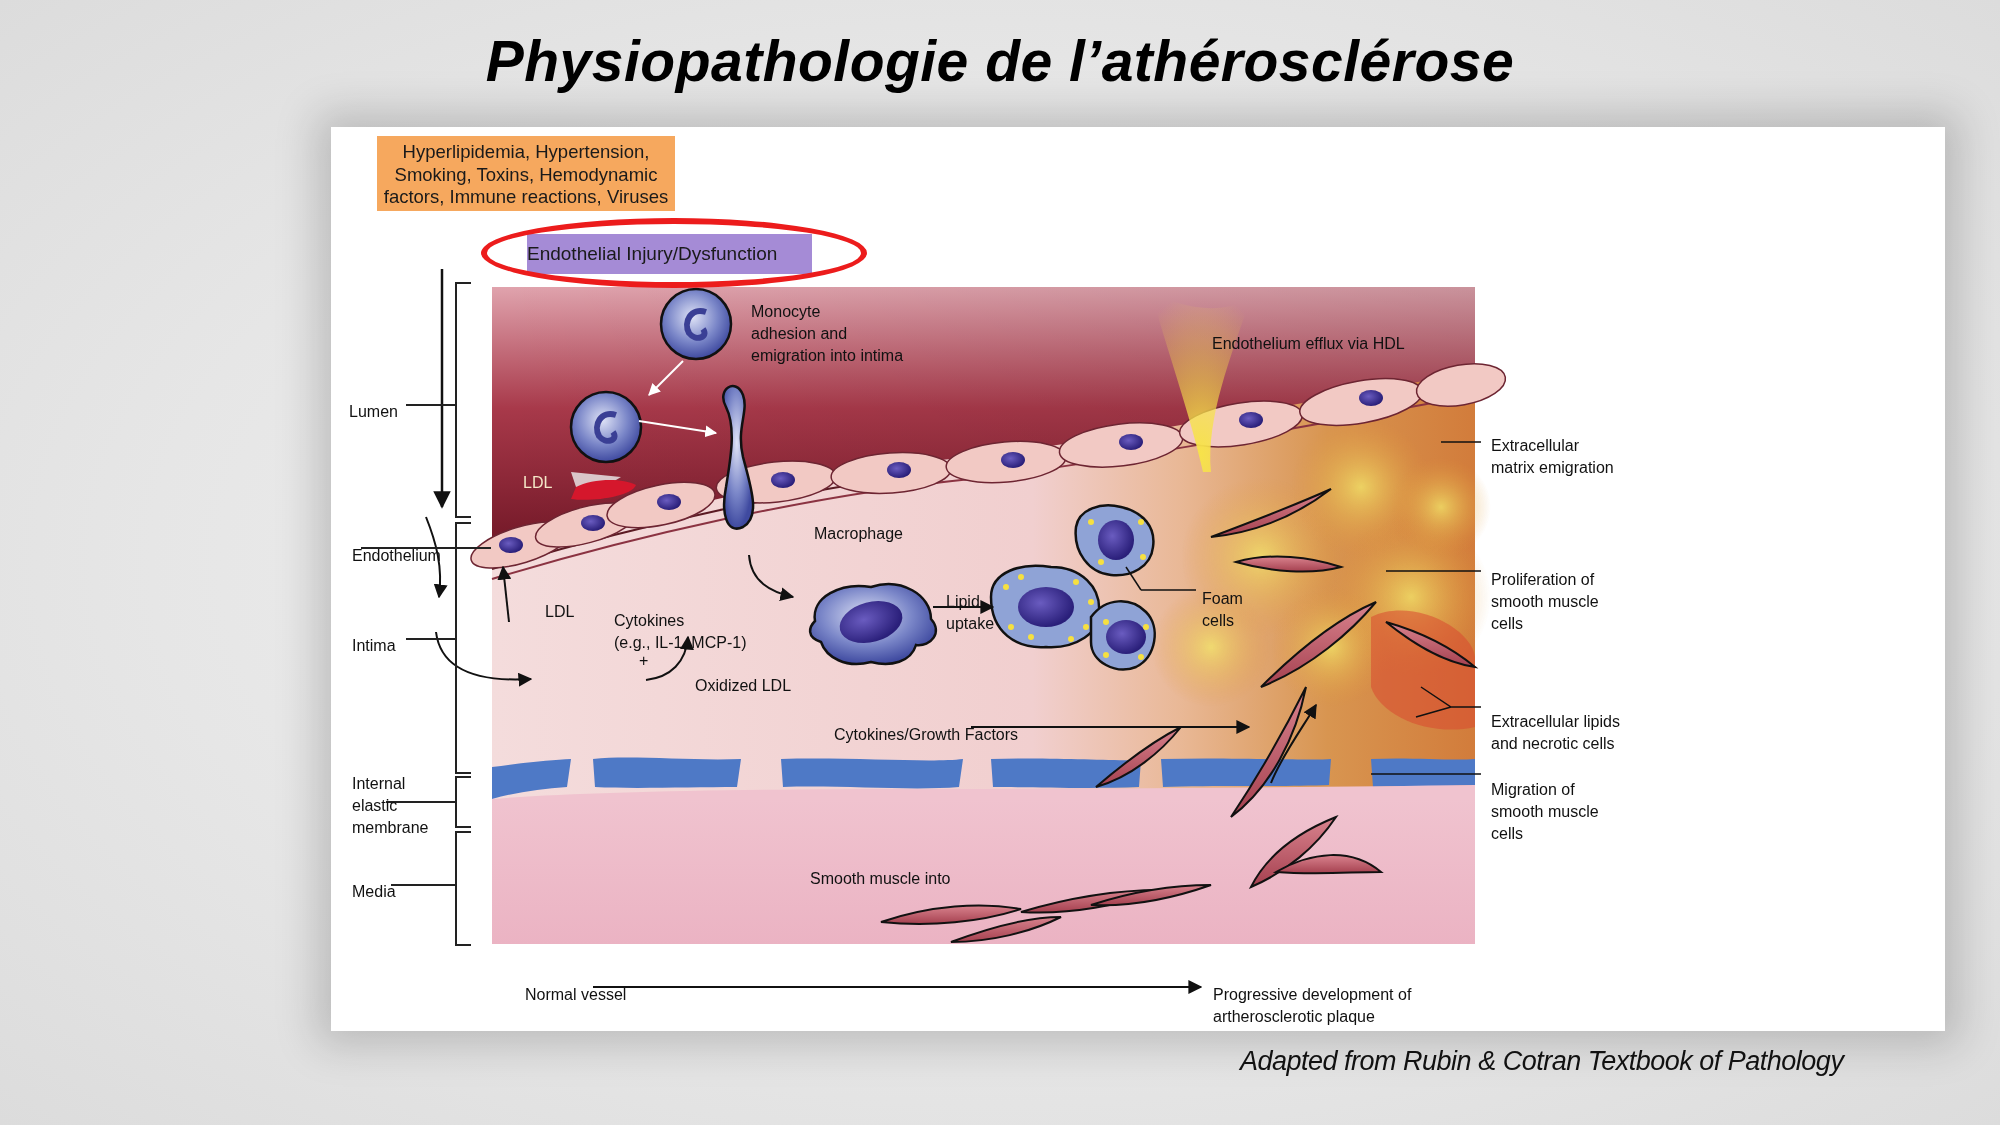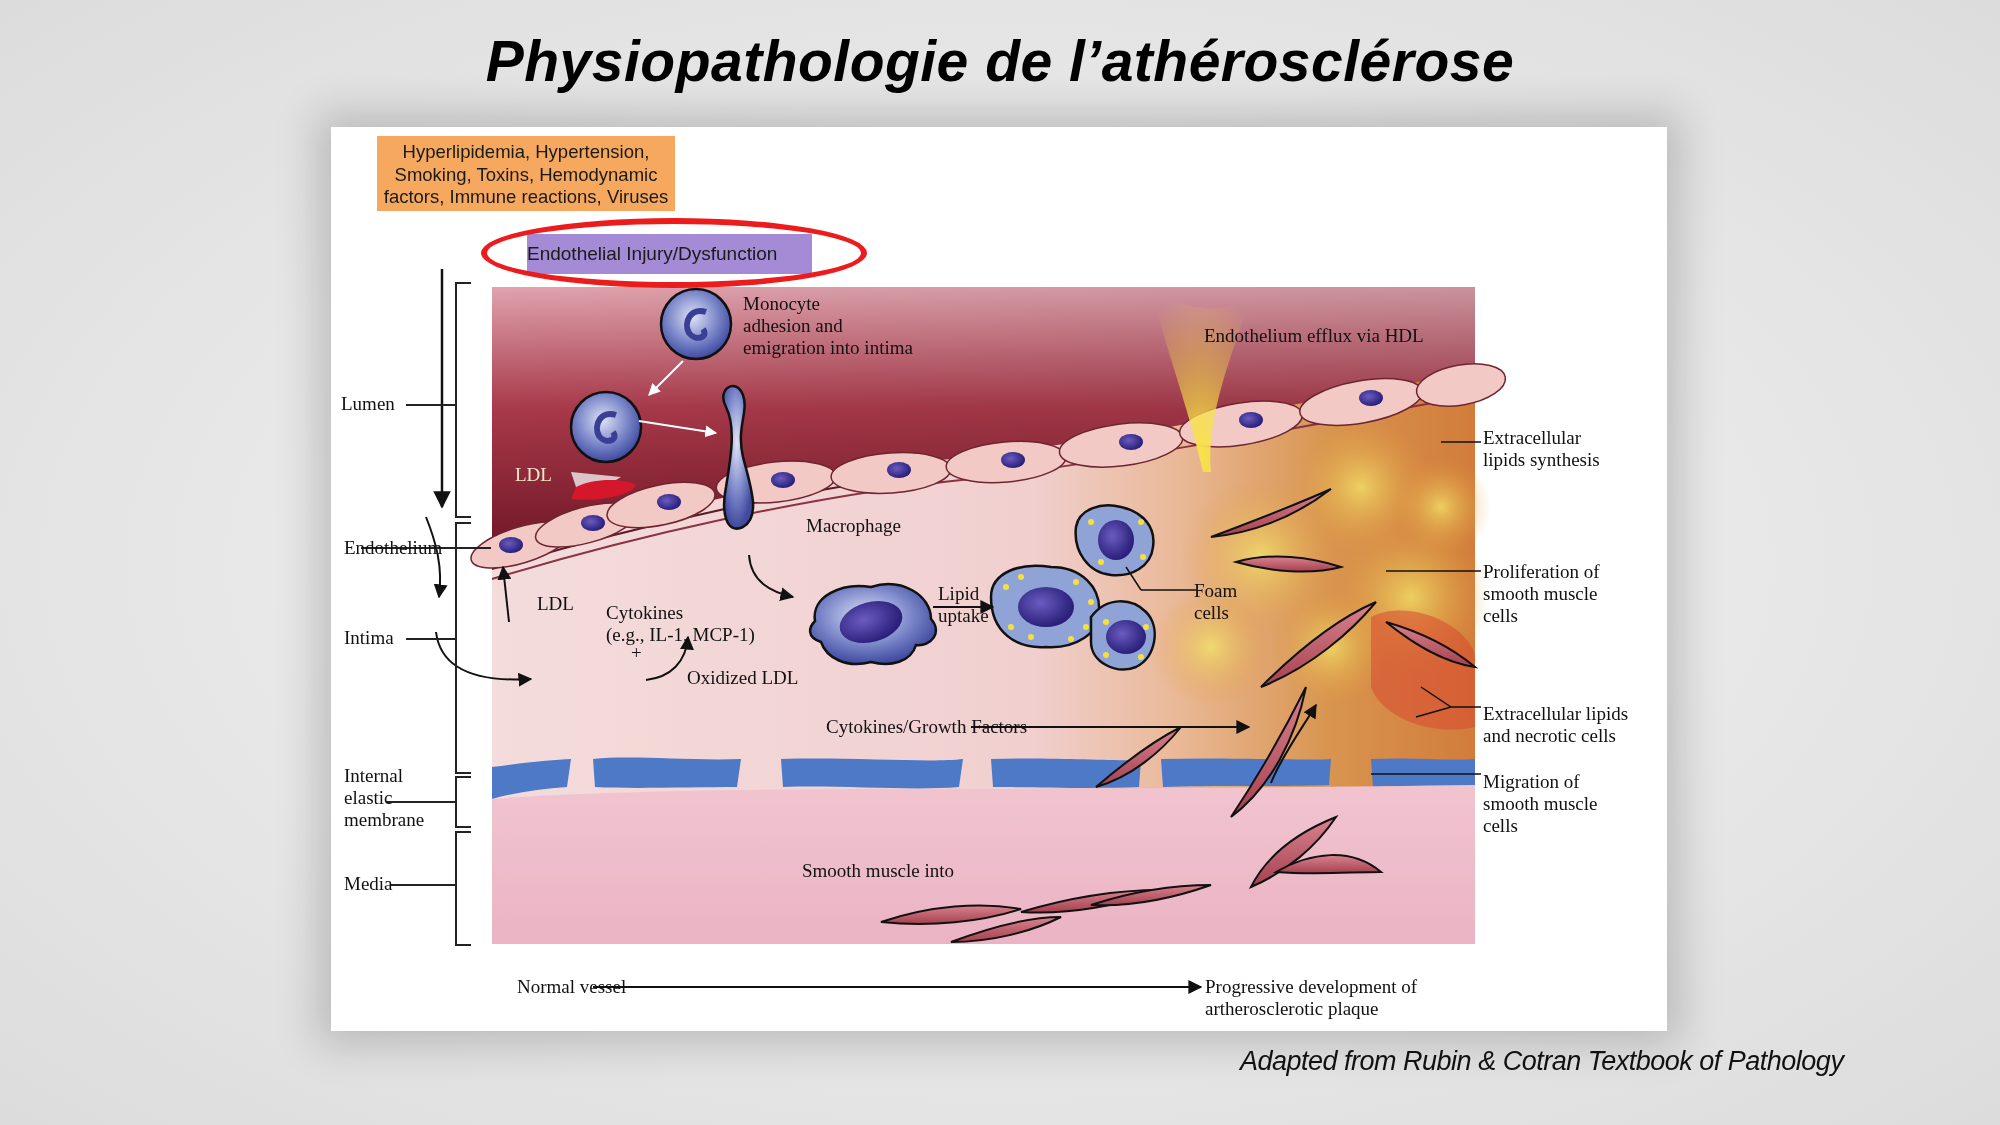--- a/index.html
+++ b/index.html
@@ -7,28 +7,28 @@
     width:2000px; height:1125px; overflow:hidden; position:relative;
     background: radial-gradient(ellipse at 50% 50%, #f2f2f2 0%, #e6e6e6 60%, #dcdcdc 100%);
     font-family: "Liberation Sans", sans-serif;
   }
   .slide-title {
     position:absolute; left:0; right:0; top:28px; text-align:center;
     font-family:"Liberation Sans", sans-serif; font-weight:bold; font-style:italic;
     font-size:57px; color:#000; letter-spacing:0.5px;
   }
   .figure-panel {
-    position:absolute; left:331px; top:127px; width:1336px; height:904px;
+    position:absolute; left:331px; top:127px; width:1614px; height:904px;
     background:#fff;
     box-shadow: 0 0 40px 14px rgba(0,0,0,0.18);
   }
   .figure-panel svg { position:absolute; left:0; top:0; }
   .lbl {
-    position:absolute; font-family:Liberation Serif, serif; font-size:19px;
-    color:#111; line-height:22px; white-space:pre; margin:0;
+    position:absolute; font-family:Liberation Sans, sans-serif; font-size:16px;
+    color:#111; line-height:22px; white-space:pre; margin:8px;
   }
   .risk-box {
     position:absolute; left:46px; top:9px; width:298px; height:75px;
     background:#f6a85e; text-align:center; font-size:18.5px; line-height:22.5px;
     padding-top:5px; box-sizing:border-box; color:#1a1a1a; white-space:pre;
   }
   .endo-box {
     position:absolute; left:196px; top:107px; width:285px; height:40px;
     background:#a58bd6; text-align:left; font-size:19px; line-height:40px; color:#1a1a1a;
   }
@@ -282,21 +282,21 @@
   <p class="lbl" style="left:356px;top:540px;">Oxidized LDL</p>
   <p class="lbl" style="left:607px;top:456px;">Lipid
 uptake</p>
   <p class="lbl" style="left:863px;top:453px;">Foam
 cells</p>
   <p class="lbl" style="left:873px;top:198px;">Endothelium efflux via HDL</p>
   <p class="lbl" style="left:495px;top:589px;">Cytokines/Growth Factors</p>
   <p class="lbl" style="left:471px;top:733px;">Smooth muscle into</p>
 
   <p class="lbl" style="left:1152px;top:300px;">Extracellular
-lipids synthesis</p>
+matrix emigration</p>
   <p class="lbl" style="left:1152px;top:434px;">Proliferation of
 smooth muscle
 cells</p>
   <p class="lbl" style="left:1152px;top:576px;">Extracellular lipids
 and necrotic cells</p>
   <p class="lbl" style="left:1152px;top:644px;">Migration of
 smooth muscle
 cells</p>
 
   <p class="lbl" style="left:186px;top:849px;">Normal vessel</p>

